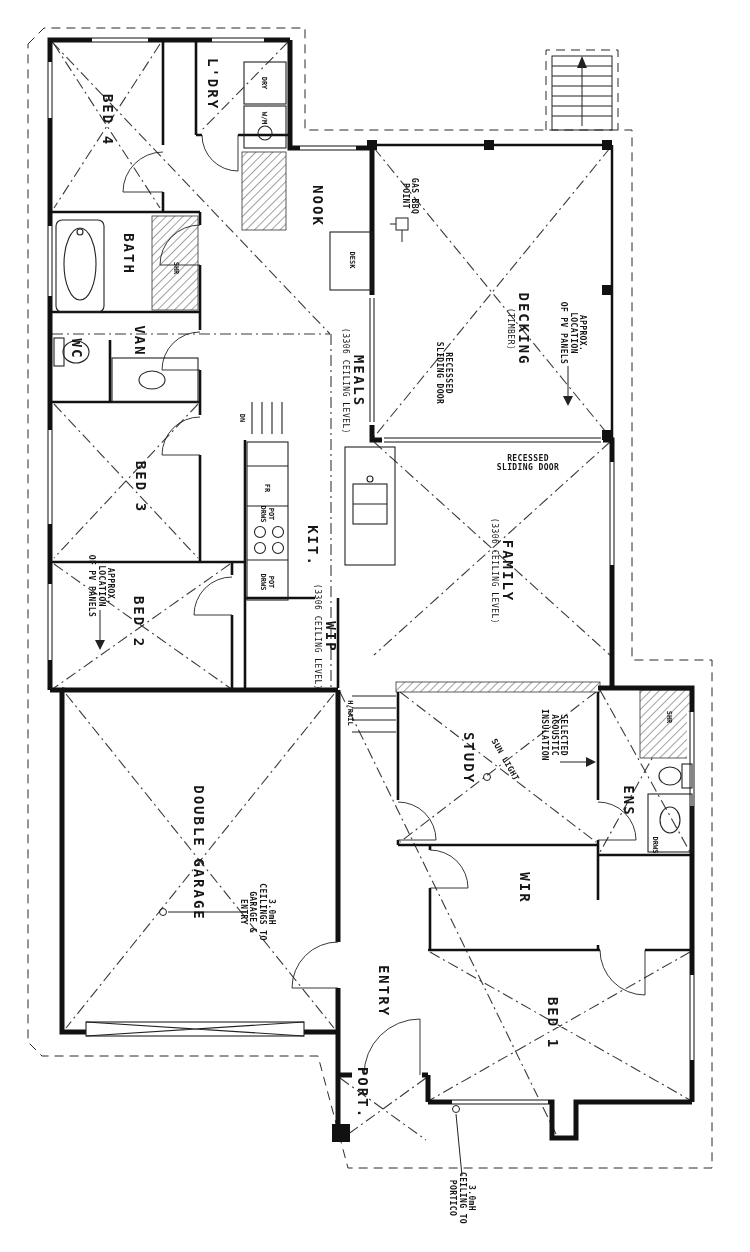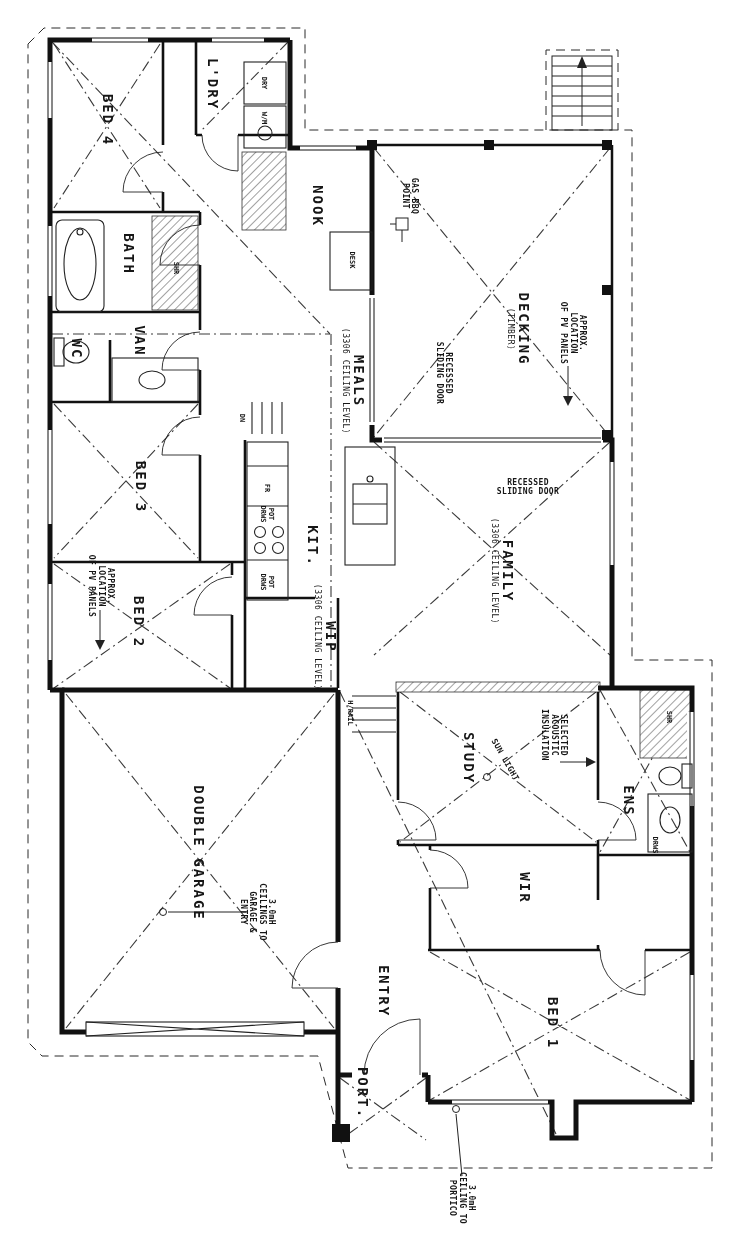--- a/index.html
+++ b/index.html
@@ -238,21 +238,21 @@
   <div class="lbl ann" style="left:410px;top:196px">GAS BBQ
 POINT</div>
   <div class="lbl ann" style="left:573px;top:333px">APPROX.
 LOCATION
 OF PV PANELS</div>
   <div class="lbl ann" style="left:101px;top:586px">APPROX.
 LOCATION
 OF PV PANELS</div>
   <div class="lbl ann" style="left:444px;top:373px">RECESSED
 SLIDING DOOR</div>
-  <div class="lbl ann hz" style="left:528px;top:487px">RECESSED
+  <div class="lbl ann hz" style="left:528px;top:463px">RECESSED
 SLIDING DOOR</div>
   <div class="lbl ann" style="left:554px;top:735px">SELECTED
 ACOUSTIC
 INSULATION</div>
   <div class="lbl ann r60" style="left:505px;top:760px">SUN LIGHT</div>
   <div class="lbl ann" style="left:257px;top:912px">3.0mH
 CEILINGS TO
 GARAGE &amp;
 ENTRY</div>
   <div class="lbl ann" style="left:462px;top:1198px">3.0mH

